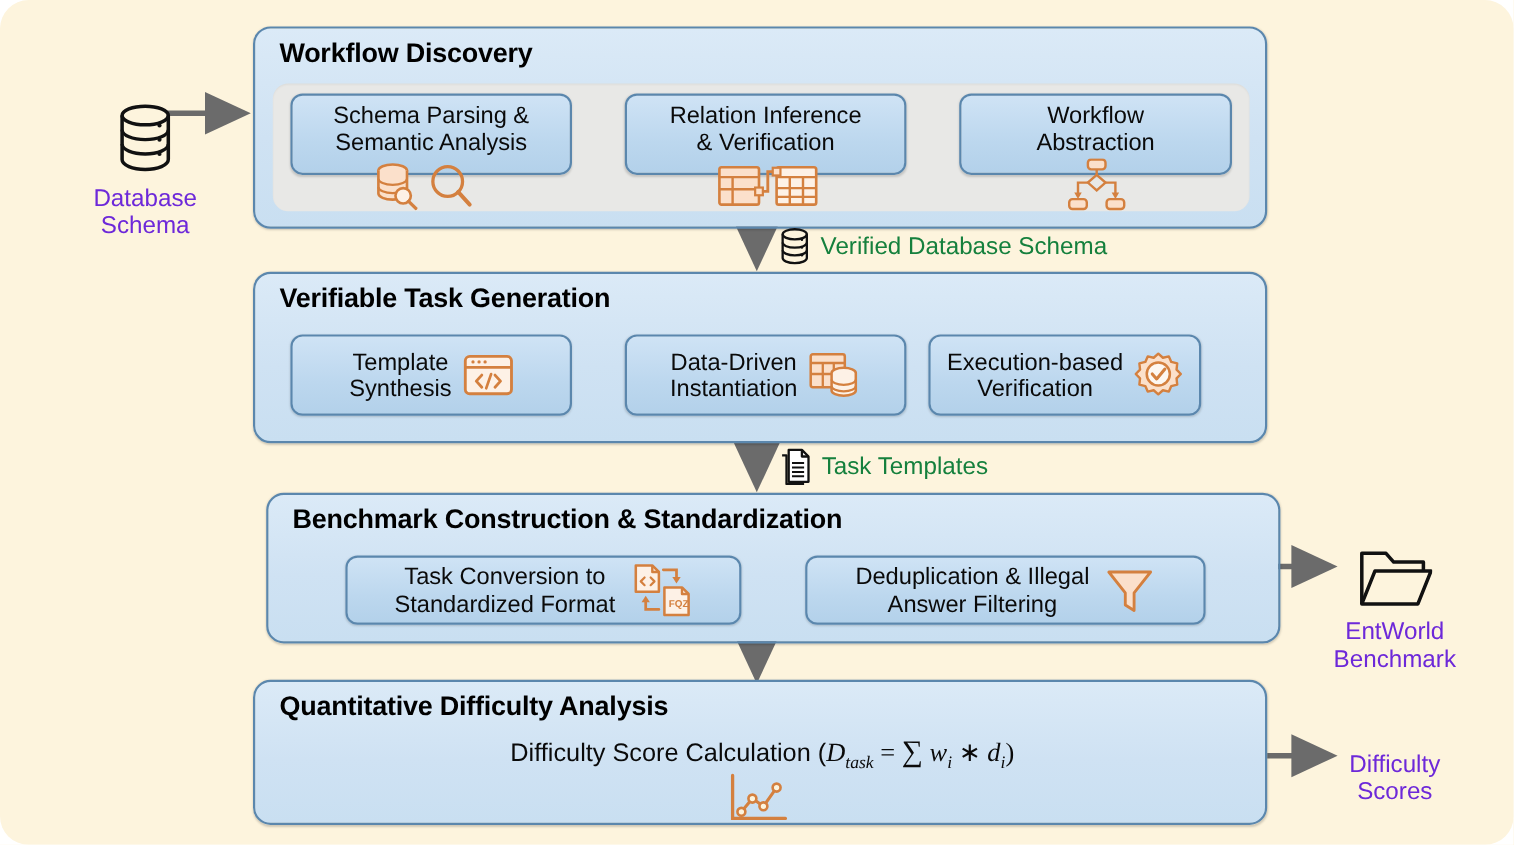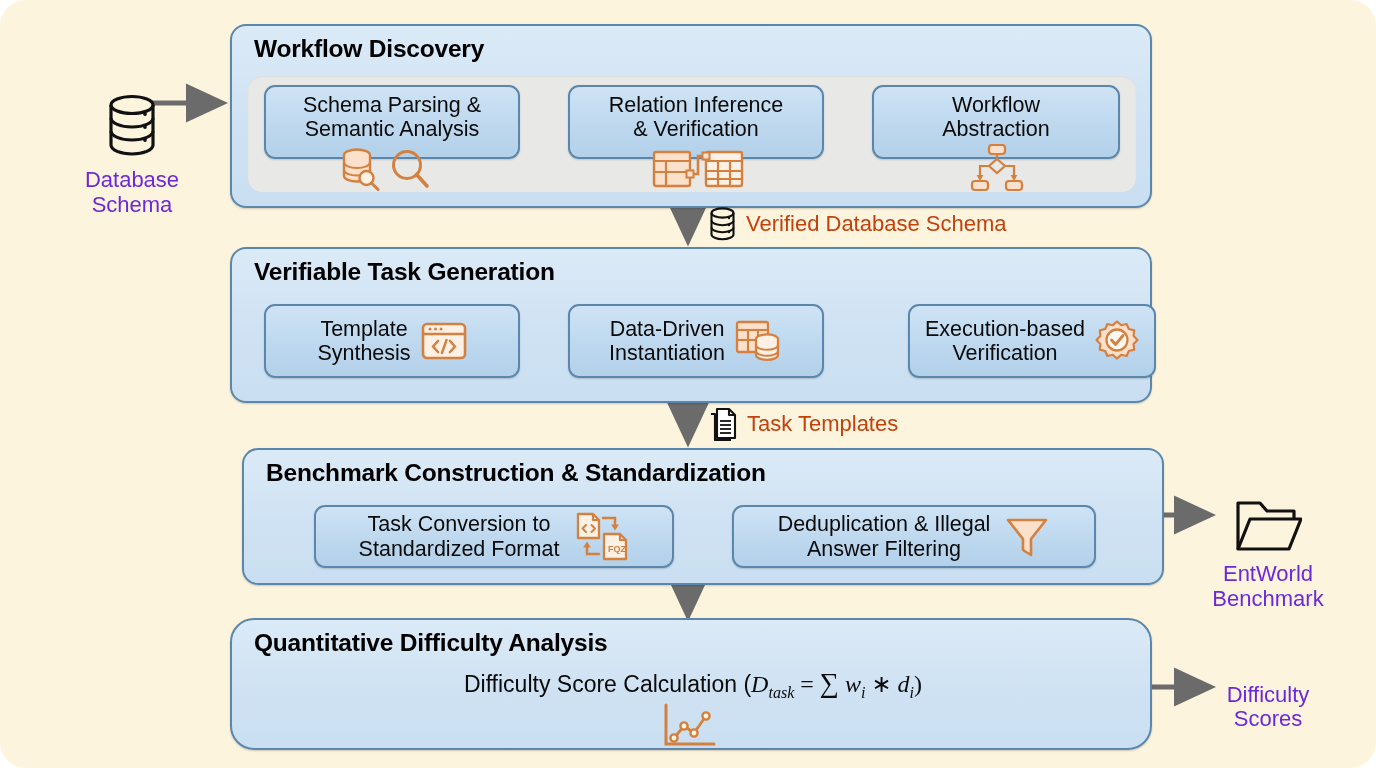--- a/index.html
+++ b/index.html
@@ -65,21 +65,21 @@
   
   svg.overlay{position:absolute;left:0;top:0;width:1376px;height:768px;pointer-events:none;}
 
   
   .sidenode{
     position:absolute;text-align:center;
     font-size:22px;line-height:1.12;color:#6d28d9;white-space:pre-line;
   }
 
   .flowlabel{
-    position:absolute;font-size:22px;color:#c2410c;white-space:nowrap;
+    position:absolute;font-size:22px;color:#15803d;white-space:nowrap;
   }
 
   .formula{
     position:absolute;
     font-family:"Liberation Serif", serif;
     font-size:24px;color:#0a0a0a;white-space:nowrap;
   }
   .formula i{font-style:italic;}
   .formula .sub{font-size:16px;vertical-align:sub;font-style:italic;}
 </style>
@@ -271,21 +271,21 @@
           <line x1="13" y1="11" x2="13" y2="33" stroke="#d4803f" stroke-width="2.1"></line>
           <line x1="23" y1="11" x2="23" y2="33" stroke="#d4803f" stroke-width="2.1"></line>
           <ellipse cx="32" cy="20" rx="11" ry="4.6" fill="#fdf1e6" stroke="#d4803f" stroke-width="2.3"></ellipse>
           <path d="M21 20 V36 C21 38.6 25.9 40.8 32 40.8 C38.1 40.8 43 38.6 43 36 V20" fill="#fdf1e6" stroke="#d4803f" stroke-width="2.3"></path>
           <path d="M21 26 C21 28.6 25.9 30.8 32 30.8 C38.1 30.8 43 28.6 43 26" fill="none" stroke="#d4803f" stroke-width="2"></path>
           <path d="M21 32 C21 34.6 25.9 36.8 32 36.8 C38.1 36.8 43 34.6 43 32" fill="none" stroke="#d4803f" stroke-width="2"></path>
         </svg>
       </div>
     </div>
 
-    <div class="step" style="left:676px;top:55px;width:248px;height:74px;">
+    <div class="step" style="left:612px;top:55px;width:248px;height:74px;">
       <div class="step-row">
         <div class="step-label">Execution-based
 Verification</div>
         <svg width="44" height="44" viewBox="0 0 44 44">
           <g fill="#fbe0cb" stroke="#d4803f" stroke-width="2.2" stroke-linejoin="round">
             <path d="M22 2.5 L26.2 6.2 L31.6 5 L33.8 10 L39.2 11.4 L38.6 17 L42.5 21 L38.6 25 L39.2 30.6 L33.8 32 L31.6 37 L26.2 35.8 L22 39.5 L17.8 35.8 L12.4 37 L10.2 32 L4.8 30.6 L5.4 25 L1.5 21 L5.4 17 L4.8 11.4 L10.2 10 L12.4 5 L17.8 6.2 Z"></path>
           </g>
           <circle cx="22" cy="21" r="10.5" fill="#fdf7f1" stroke="#d4803f" stroke-width="2.3"></circle>
           <path d="M16.5 21 L20.5 25.5 L28 16.5" fill="none" stroke="#d4803f" stroke-width="2.8" stroke-linecap="round" stroke-linejoin="round"></path>
         </svg>
@@ -342,21 +342,21 @@
 
   <div class="sidenode" style="left:1180px;top:472px;width:176px;">
     <svg width="68" height="58" viewBox="0 0 68 58">
       <path d="M4 52 V6 H26 L33 14 H60 V24" fill="none" stroke="#111" stroke-width="3.2" stroke-linejoin="round"></path>
       <path d="M4 52 L16 22 H67 L55 52 Z" fill="#fdf4dd" stroke="#111" stroke-width="3.2" stroke-linejoin="round"></path>
     </svg>
     <div style="margin-top:2px;">EntWorld
 Benchmark</div>
   </div>
 
-  <div class="panel" style="left:230px;top:618px;width:922px;height:132px;border-radius:24px;">
+  <div class="panel" style="left:230px;top:618px;width:922px;height:132px;">
     <div class="panel-title">Quantitative Difficulty Analysis</div>
 
     <div style="position:absolute;left:0;top:48px;width:922px;text-align:center;">
       <span style="font-size:23px;color:#0a0a0a;">Difficulty Score Calculation (</span><span class="formula" style="position:relative;left:0;top:0;display:inline;"><i>D</i><span class="sub">task</span>&nbsp;<span>=</span>&nbsp;<span style="font-size:27px;">∑</span>&nbsp;<i>w</i><span class="sub">i</span>&nbsp;<span>∗</span>&nbsp;<i>d</i><span class="sub">i</span><span>)</span></span>
     </div>
 
     <svg style="position:absolute;left:430px;top:82px;" width="56" height="46" viewBox="0 0 56 46">
       <path d="M4 3 V42 H52" fill="none" stroke="#d4803f" stroke-width="3" stroke-linecap="round"></path>
       <polyline points="12,36 22,24 32,31 44,14" fill="none" stroke="#d4803f" stroke-width="2.8" stroke-linejoin="round" stroke-linecap="round"></polyline>
       <circle cx="12" cy="36" r="3.6" fill="#fdf4dd" stroke="#d4803f" stroke-width="2.4"></circle>

